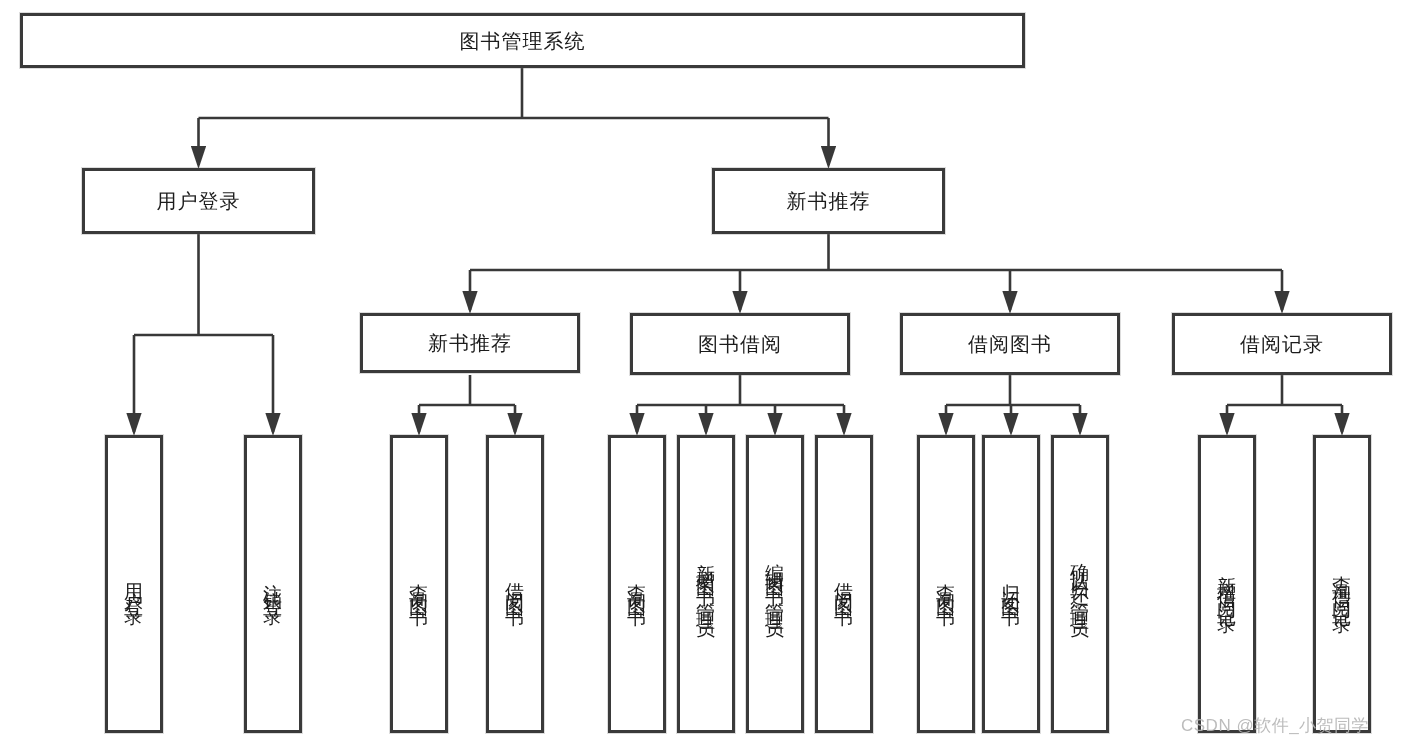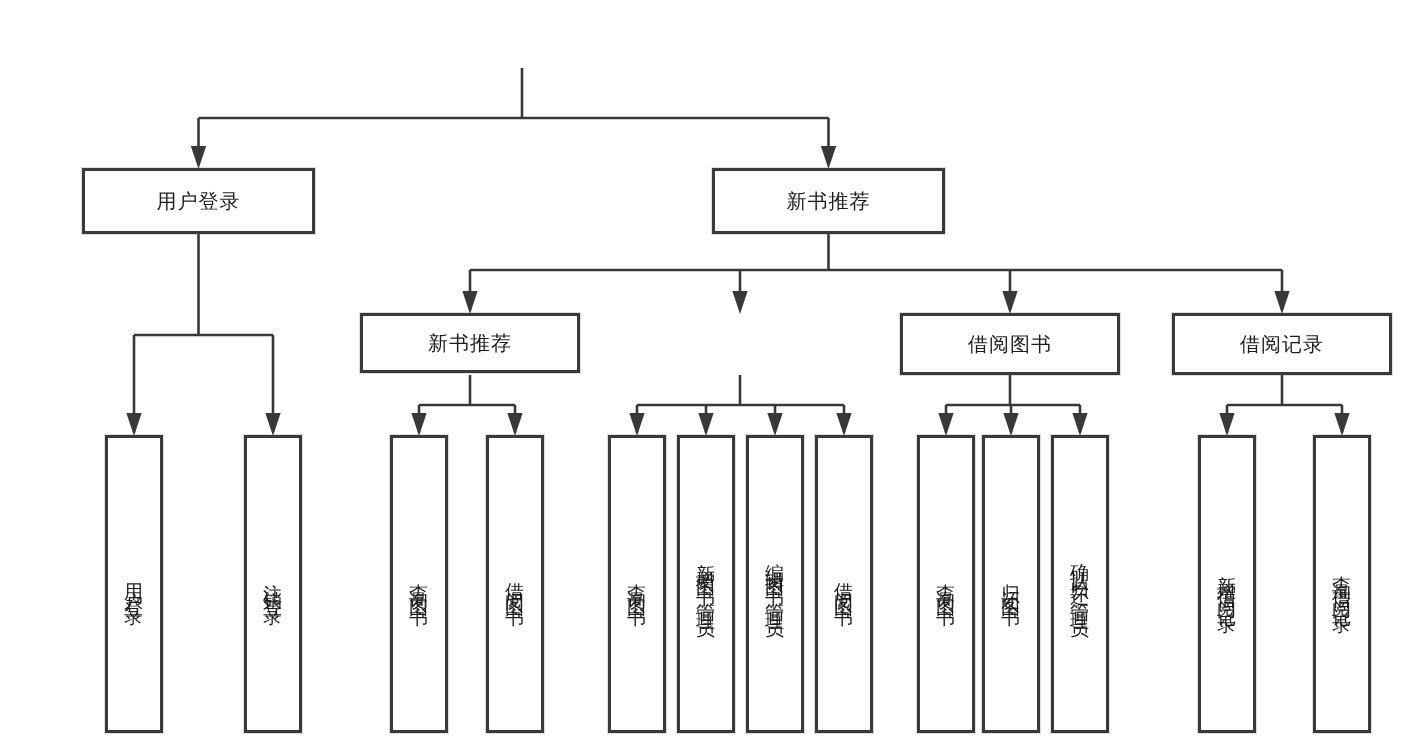--- a/index.html
+++ b/index.html
@@ -104,30 +104,36 @@
     </g>
 
     <g>
       <path d="M1282,375 V405"></path>
       <path d="M1227,405 H1342"></path>
       <path d="M1227,405 V432" marker-end="url(#arw)"></path>
       <path d="M1342,405 V432" marker-end="url(#arw)"></path>
     </g>
   </svg>
 
+  <div class="box root-box" style="left:20px;top:13px;width:1005px;height:55px">
+    <span class="lbl">图书管理系统</span>
+  </div>
 
   <div class="box" style="left:82px;top:168px;width:233px;height:66px">
     <span class="lbl">用户登录</span>
   </div>
   <div class="box" style="left:712px;top:168px;width:233px;height:66px">
     <span class="lbl">新书推荐</span>
   </div>
 
   <div class="box" style="left:360px;top:313px;width:220px;height:60px">
     <span class="lbl">新书推荐</span>
+  </div>
+  <div class="box" style="left:630px;top:313px;width:220px;height:62px">
+    <span class="lbl">图书借阅</span>
   </div>
   <div class="box" style="left:900px;top:313px;width:220px;height:62px">
     <span class="lbl">借阅图书</span>
   </div>
   <div class="box" style="left:1172px;top:313px;width:220px;height:62px">
     <span class="lbl">借阅记录</span>
   </div>
 
   <div class="box leaf" style="left:105px">
     <span class="vlbl">用户登录</span>
@@ -166,13 +172,14 @@
     <span class="vlbl">确认归还（管理员）</span>
   </div>
 
   <div class="box leaf" style="left:1198px">
     <span class="vlbl">新增借阅记录</span>
   </div>
   <div class="box leaf" style="left:1313px">
     <span class="vlbl">查询借阅记录</span>
   </div>
 
+  <div class="watermark">CSDN @软件_小贺同学</div>
 </div>
 
 </body></html>

